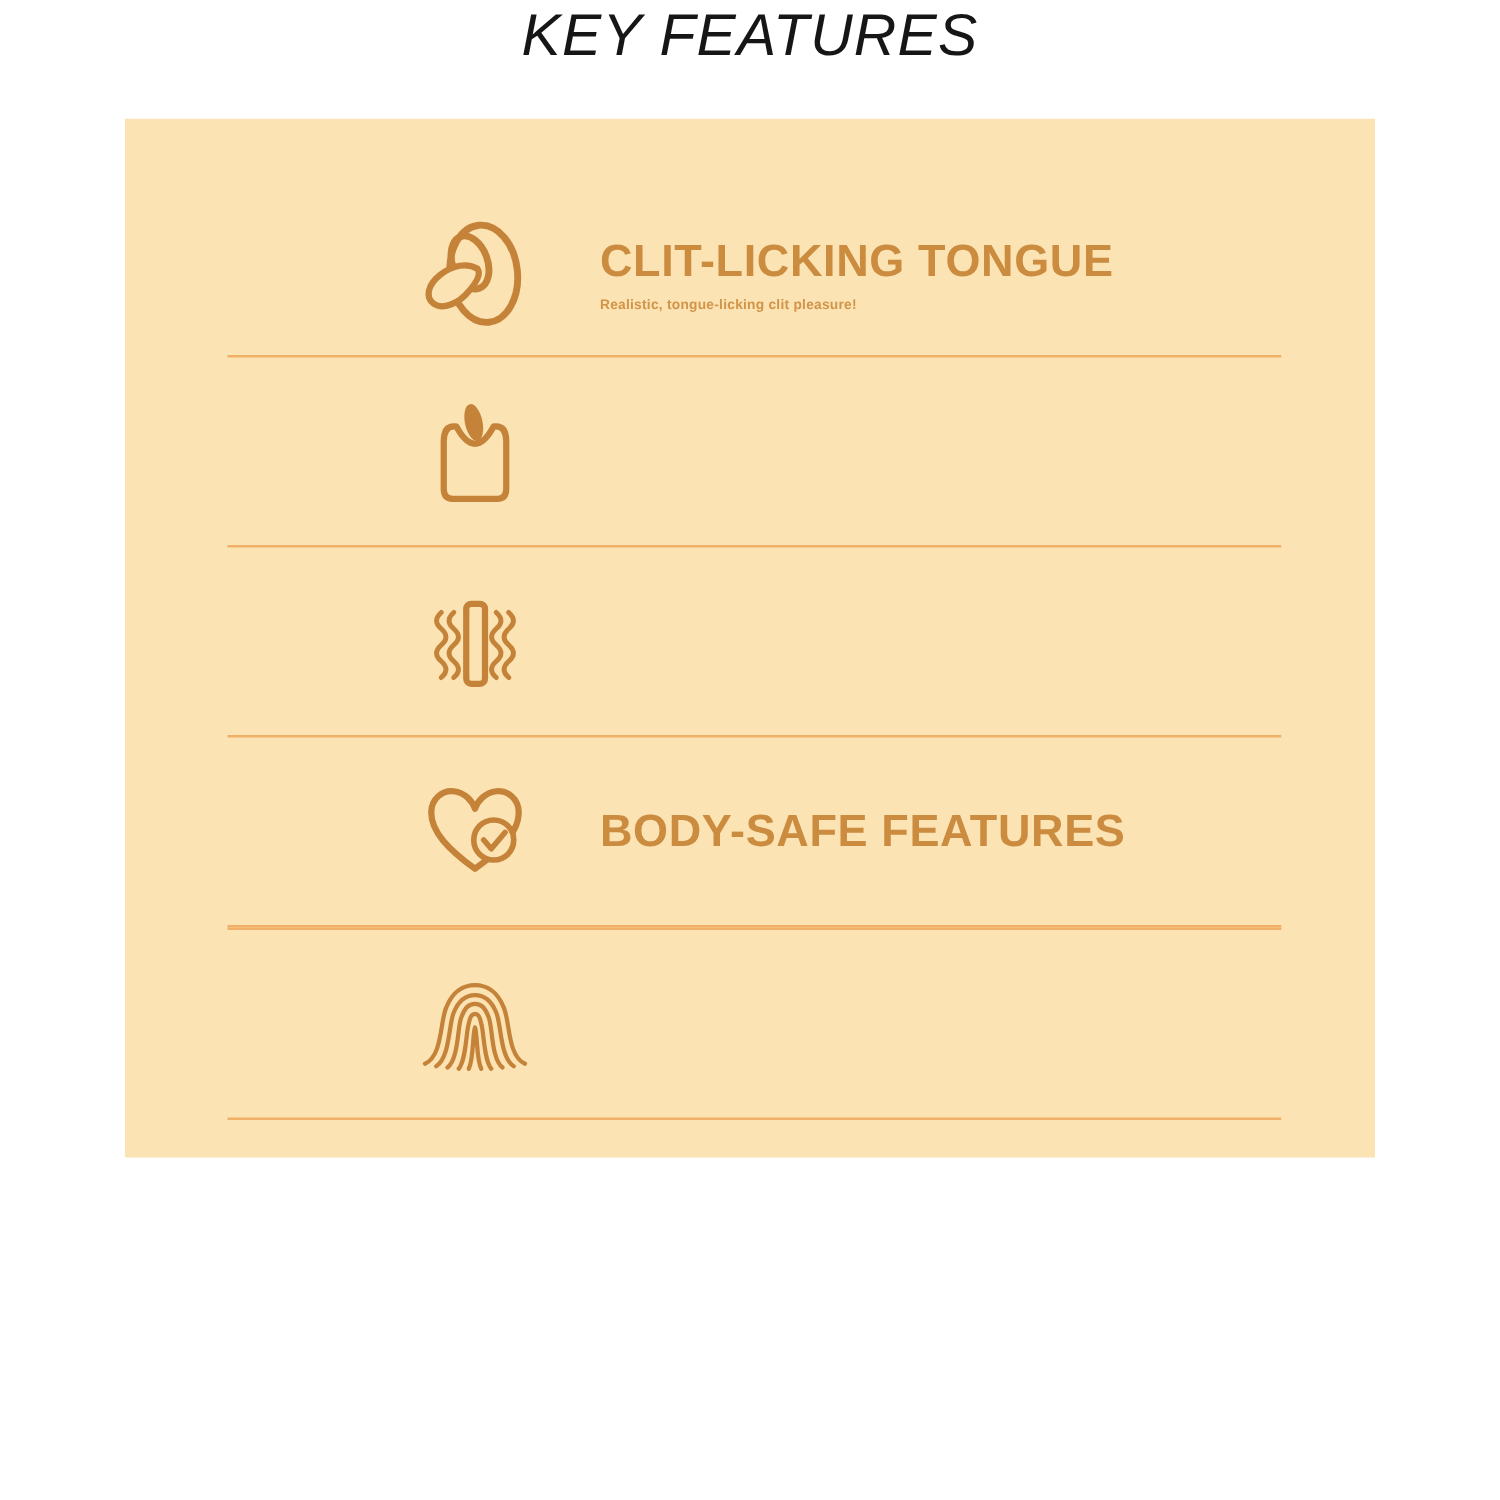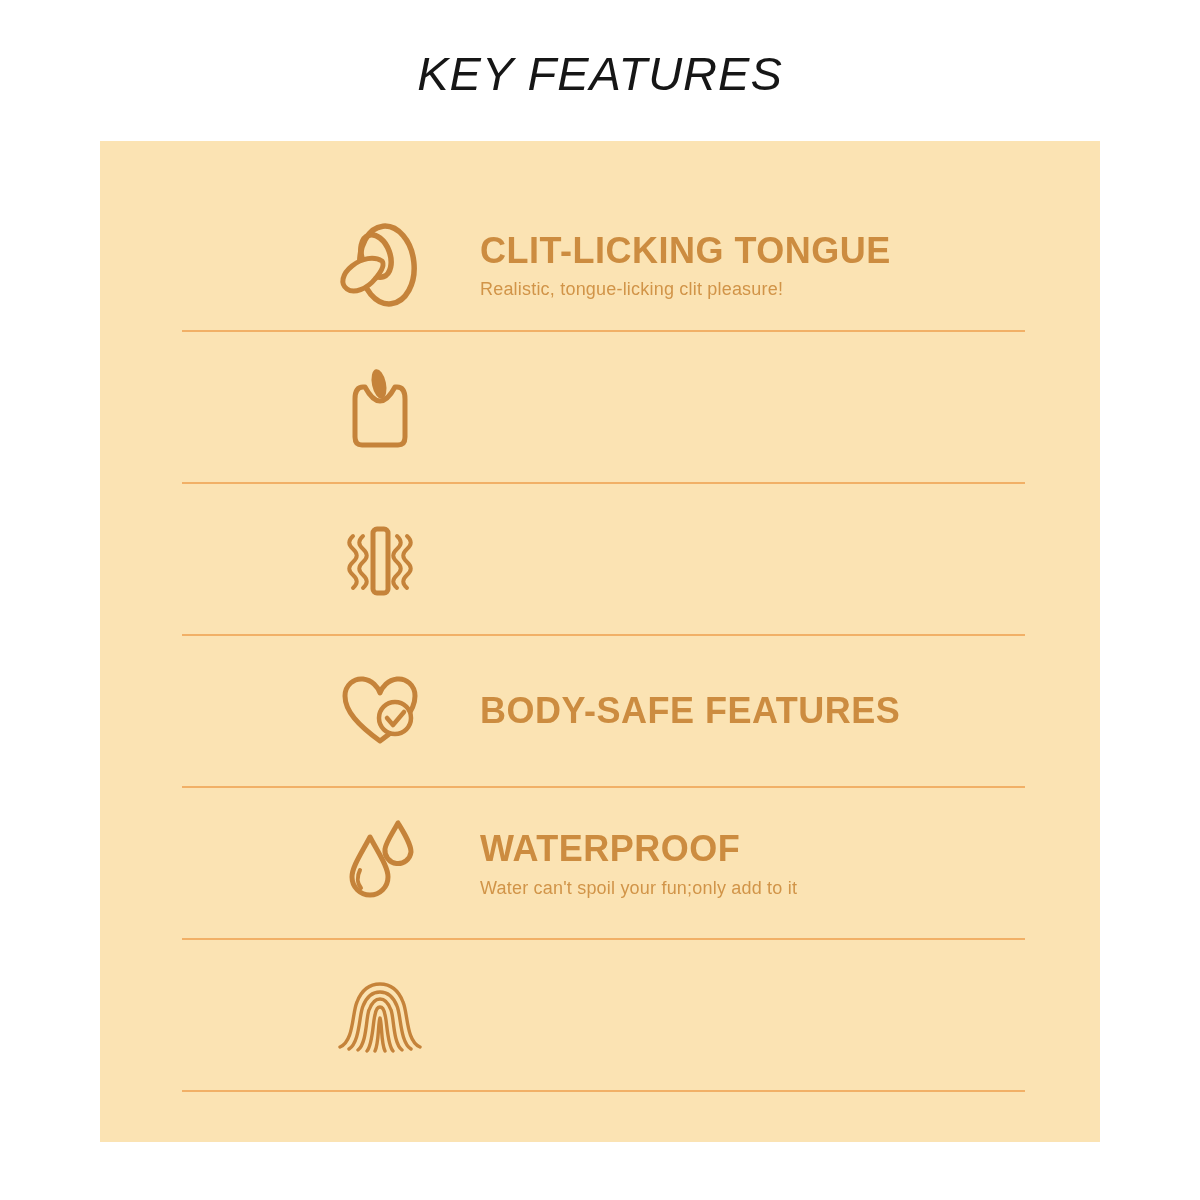--- a/index.html
+++ b/index.html
@@ -1,42 +1,42 @@
 <!DOCTYPE html>
 <html><head>
 <meta charset="utf-8">
 <style>
   html,body{margin:0;padding:0;}
   body{
     width:1200px;height:1200px;background:#ffffff;overflow:hidden;
     font-family:"Liberation Sans","DejaVu Sans",sans-serif;
   }
   .page-title{
-    margin:0;padding-top:46px;text-align:center;
+    margin:0;text-align:center;
     font-size:47px;font-style:italic;font-weight:300;letter-spacing:1px;
     color:#161616;
   }
   .panel{
     width:1000px;margin:40px auto 0;background:#fbe3b3;
-    padding:58px 0 50px;
+    padding:58px 0 30px;
   }
   .feature-row{
     height:150px;display:flex;align-items:center;
     padding-left:230px;box-sizing:border-box;
   }
   .feature-row.first{height:131px;}
   .icon-cell{flex:0 0 100px;width:100px;height:100px;}
   .icon-cell svg{width:100px;height:100px;display:block;}
   .text-cell{margin-left:50px;flex:1;min-width:0;}
   .feature-title{
     color:#cc8c40;font-size:36px;font-weight:bold;letter-spacing:0.5px;
     line-height:1.2;white-space:pre-line;
   }
   .feature-subtitle{
-    color:#d19448;font-size:18px;font-weight:normal;letter-spacing:0.2px;
+    color:#d19448;font-size:11px;font-weight:bold;letter-spacing:0.2px;
     margin-top:7px;
   }
   .divider{
     height:2px;background:#f1b067;
     margin:0 75px 0 82px;
   }
   .ic{stroke:#c5833a;fill:none;stroke-linecap:round;stroke-linejoin:round;}
   .ic-fill{fill:#c5833a;stroke:none;}
   .ic-bg{fill:#fbe3b3;}
 </style>
@@ -94,33 +94,20 @@
         <circle class="ic ic-bg" cx="65" cy="57" r="16" stroke-width="4.5" style="fill:#fbe3b3"></circle>
         <path class="ic" stroke-width="4.5" d="M57,57 L63,64 L74,51"></path>
       </svg>
     </div>
     <div class="text-cell">
       <div class="feature-title">BODY-SAFE FEATURES</div>
     </div>
   </div>
   <div class="divider"></div>
 
-  <div class="feature-row">
-    <div class="icon-cell">
-      <svg viewBox="0 0 100 100">
-        <path class="ic" stroke-width="5" d="M68,10 C62,21 56,29 55,36 A13,13 0 1 0 81,39 C81,31 74,20 68,10 Z"></path>
-        <path class="ic ic-bg" stroke-width="5" d="M40,24 C31,41 22,54 22,64 A18,18 0 0 0 58,64 C58,54 49,41 40,24 Z"></path>
-        <path class="ic" stroke-width="4" d="M30,57 C27,63 27,70 31,75"></path>
-      </svg>
-    </div>
-    <div class="text-cell">
-      <div class="feature-title">WATERPROOF</div>
-      <div class="feature-subtitle">Water can't spoil your fun;only add to it</div>
-    </div>
-  </div>
   <div class="divider"></div>
 
   <div class="feature-row">
     <div class="icon-cell">
       <svg viewBox="0 0 100 100">
         <path class="ic" stroke-width="3.4" d="M10,82 C24,76 22,48 27,37 C32,24 41,19 50,19 C59,19 68,24 73,37 C78,48 76,76 90,82"></path>
         <path class="ic" stroke-width="3.4" d="M19,84 C30,77 29,50 33,41 C37,31 43,27 50,27 C57,27 63,31 67,41 C71,50 70,77 81,84"></path>
         <path class="ic" stroke-width="3.4" d="M28,85 C37,78 36,52 39,45 C42,37 45,34 50,34 C55,34 58,37 61,45 C64,52 63,78 72,85"></path>
         <path class="ic" stroke-width="3.4" d="M37,86 C43,79 43,55 45,50 C46,44 48,42 50,42 C52,42 54,44 55,50 C57,55 57,79 63,86"></path>
         <path class="ic" stroke-width="3.4" d="M45,86 C49,78 48,58 50,53 C52,58 51,78 55,86"></path>

